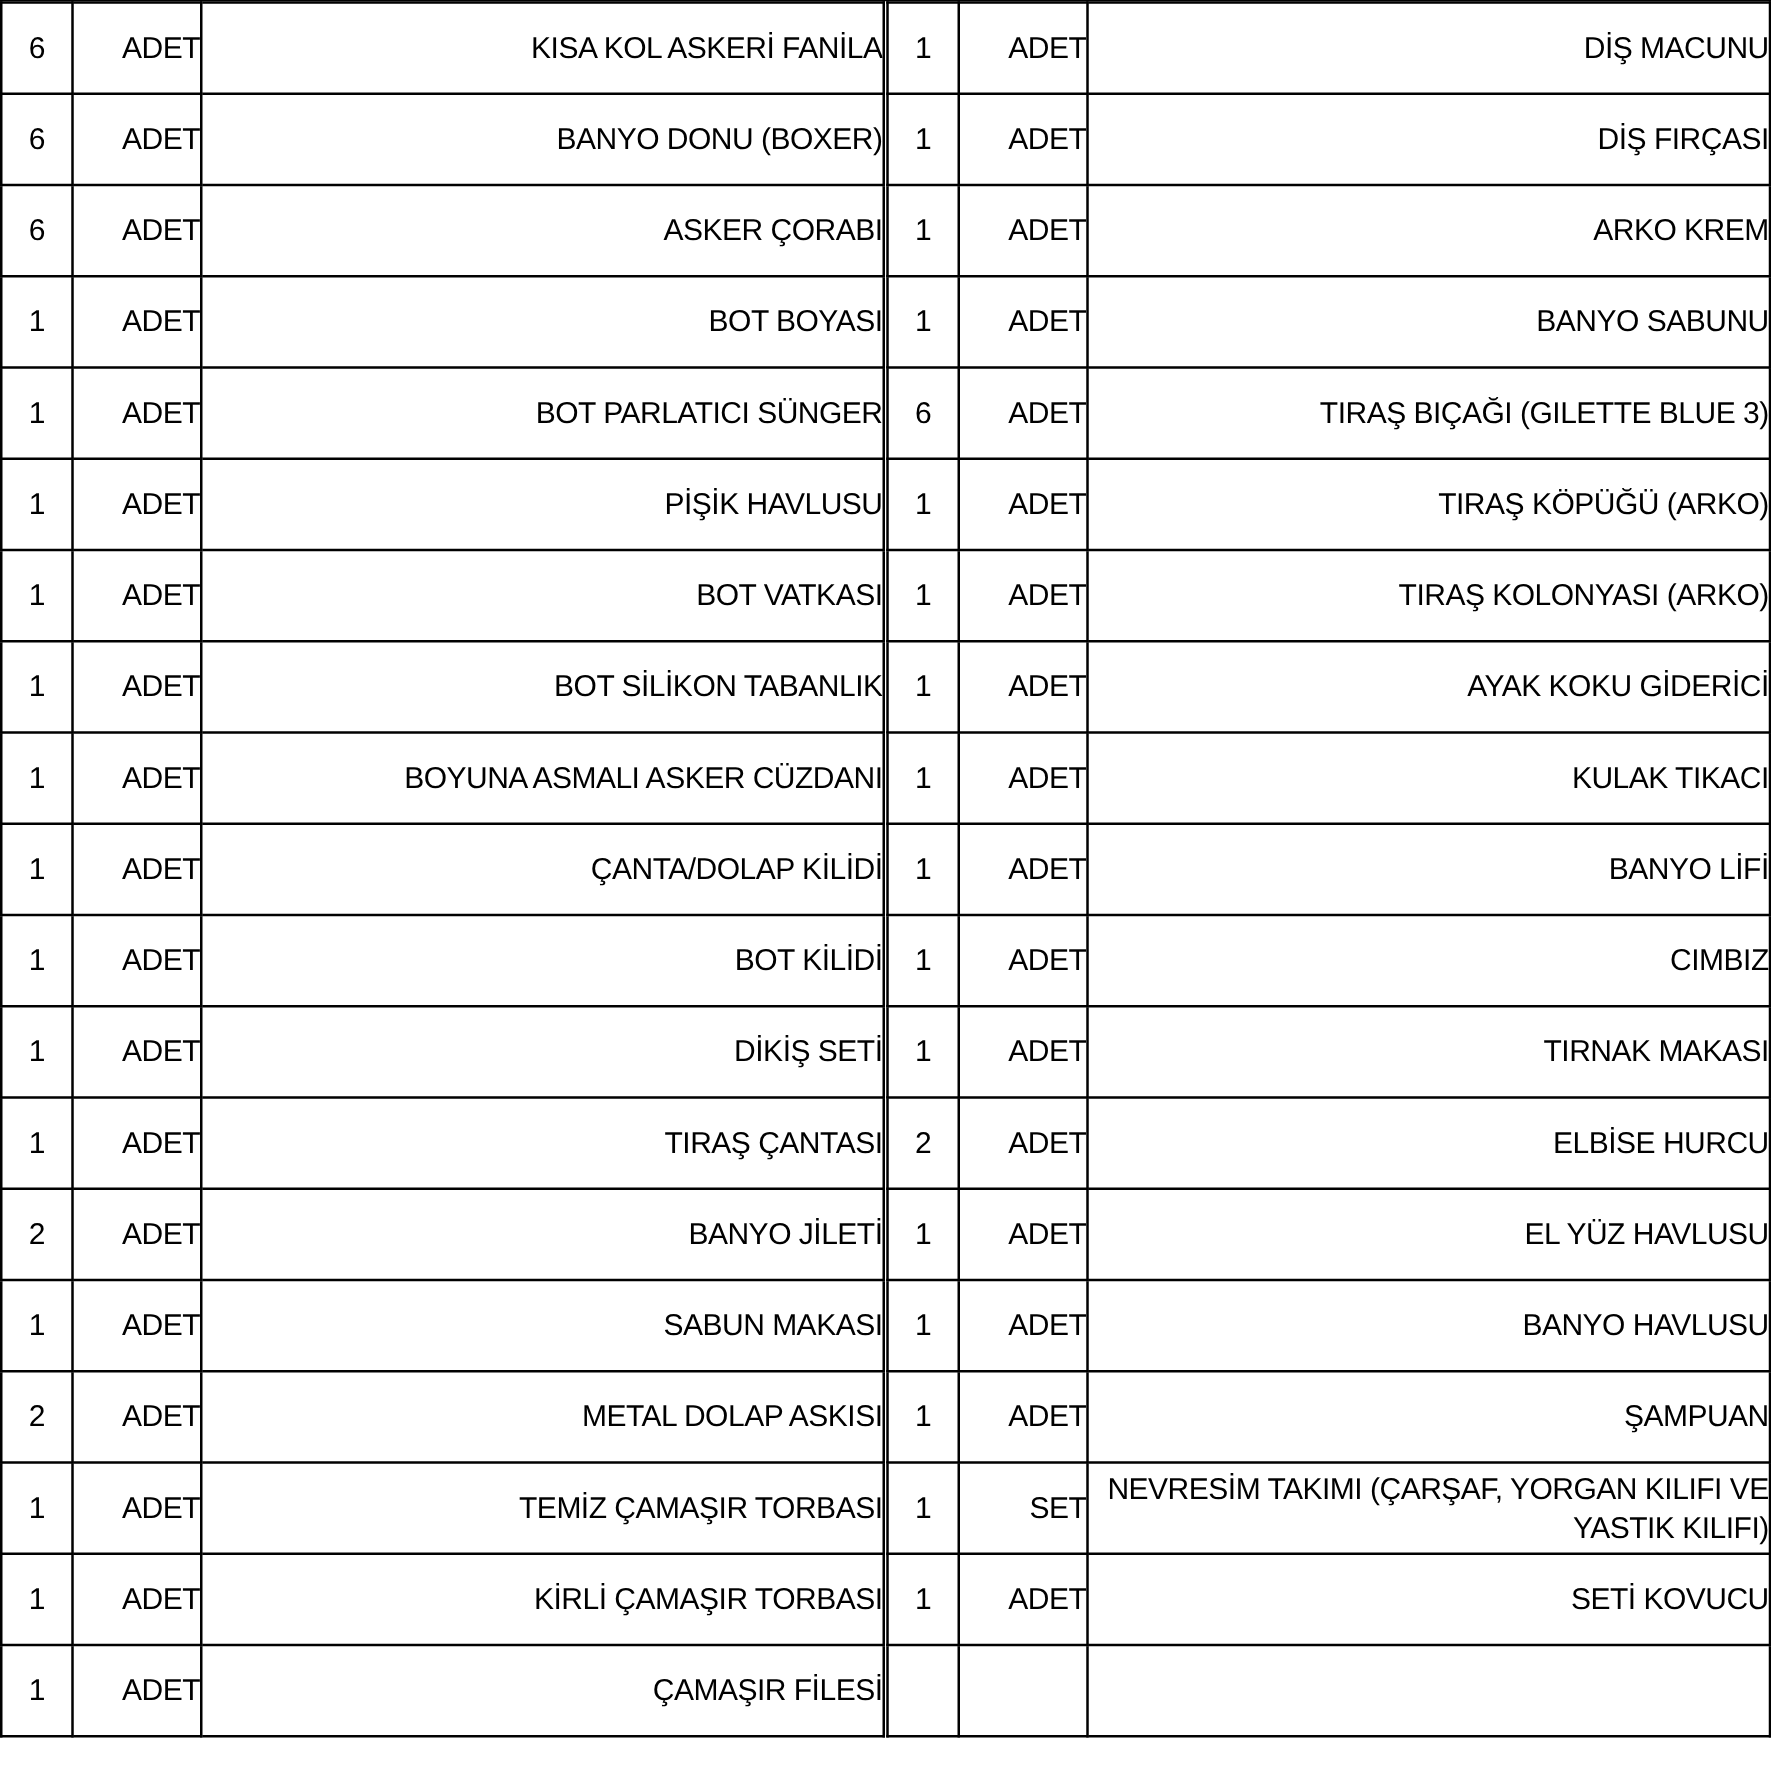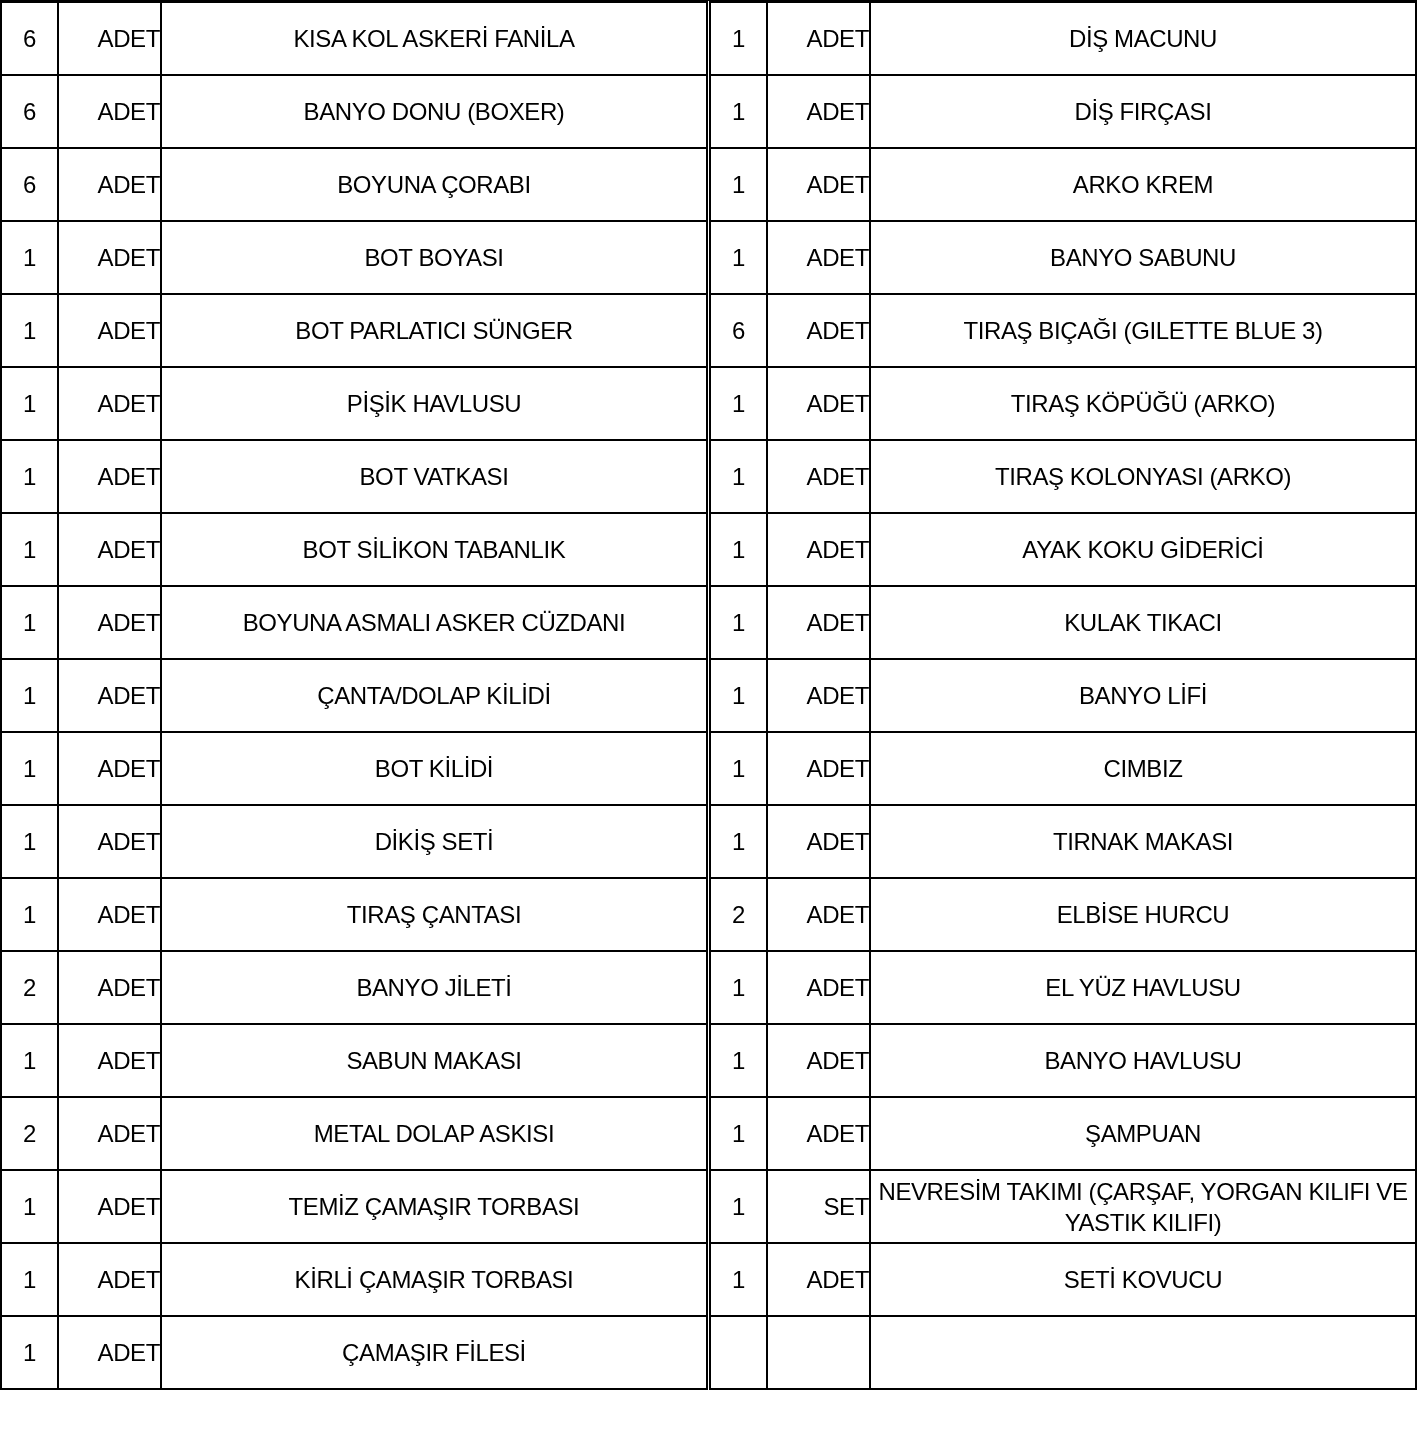--- a/index.html
+++ b/index.html
@@ -45,21 +45,21 @@
     line-height: 31px;
     overflow: hidden;
     padding: 0;
   }
   table.half tr {
     height: 73px;
   }
   td.qty { text-align: center; }
   td.unit { text-align: right; }
   td.name {
-    text-align: center;
+    text-align: right;
     padding-left: 7px;
     padding-right: 26px;
   }
   col.c-qty  { width: 57px; }
   col.c-unit { width: 103px; }
   col.c-name { width: auto; }
 </style>
 </head>
 <body>
 
@@ -80,21 +80,21 @@
 
   <tr>
     <td class="qty">6</td>
     <td class="unit">ADET</td>
     <td class="name">BANYO DONU (BOXER)</td>
   </tr>
 
   <tr>
     <td class="qty">6</td>
     <td class="unit">ADET</td>
-    <td class="name">BOYUNA ÇORABI</td>
+    <td class="name">ASKER ÇORABI</td>
   </tr>
 
   <tr>
     <td class="qty">1</td>
     <td class="unit">ADET</td>
     <td class="name">BOT BOYASI</td>
   </tr>
 
   <tr>
     <td class="qty">1</td>

